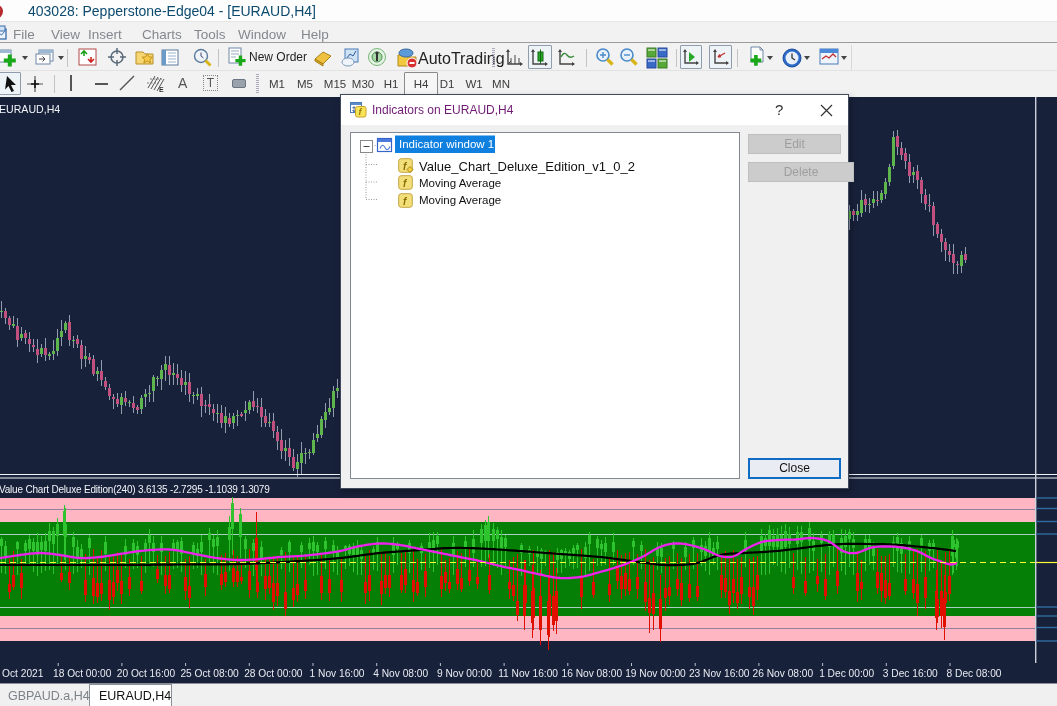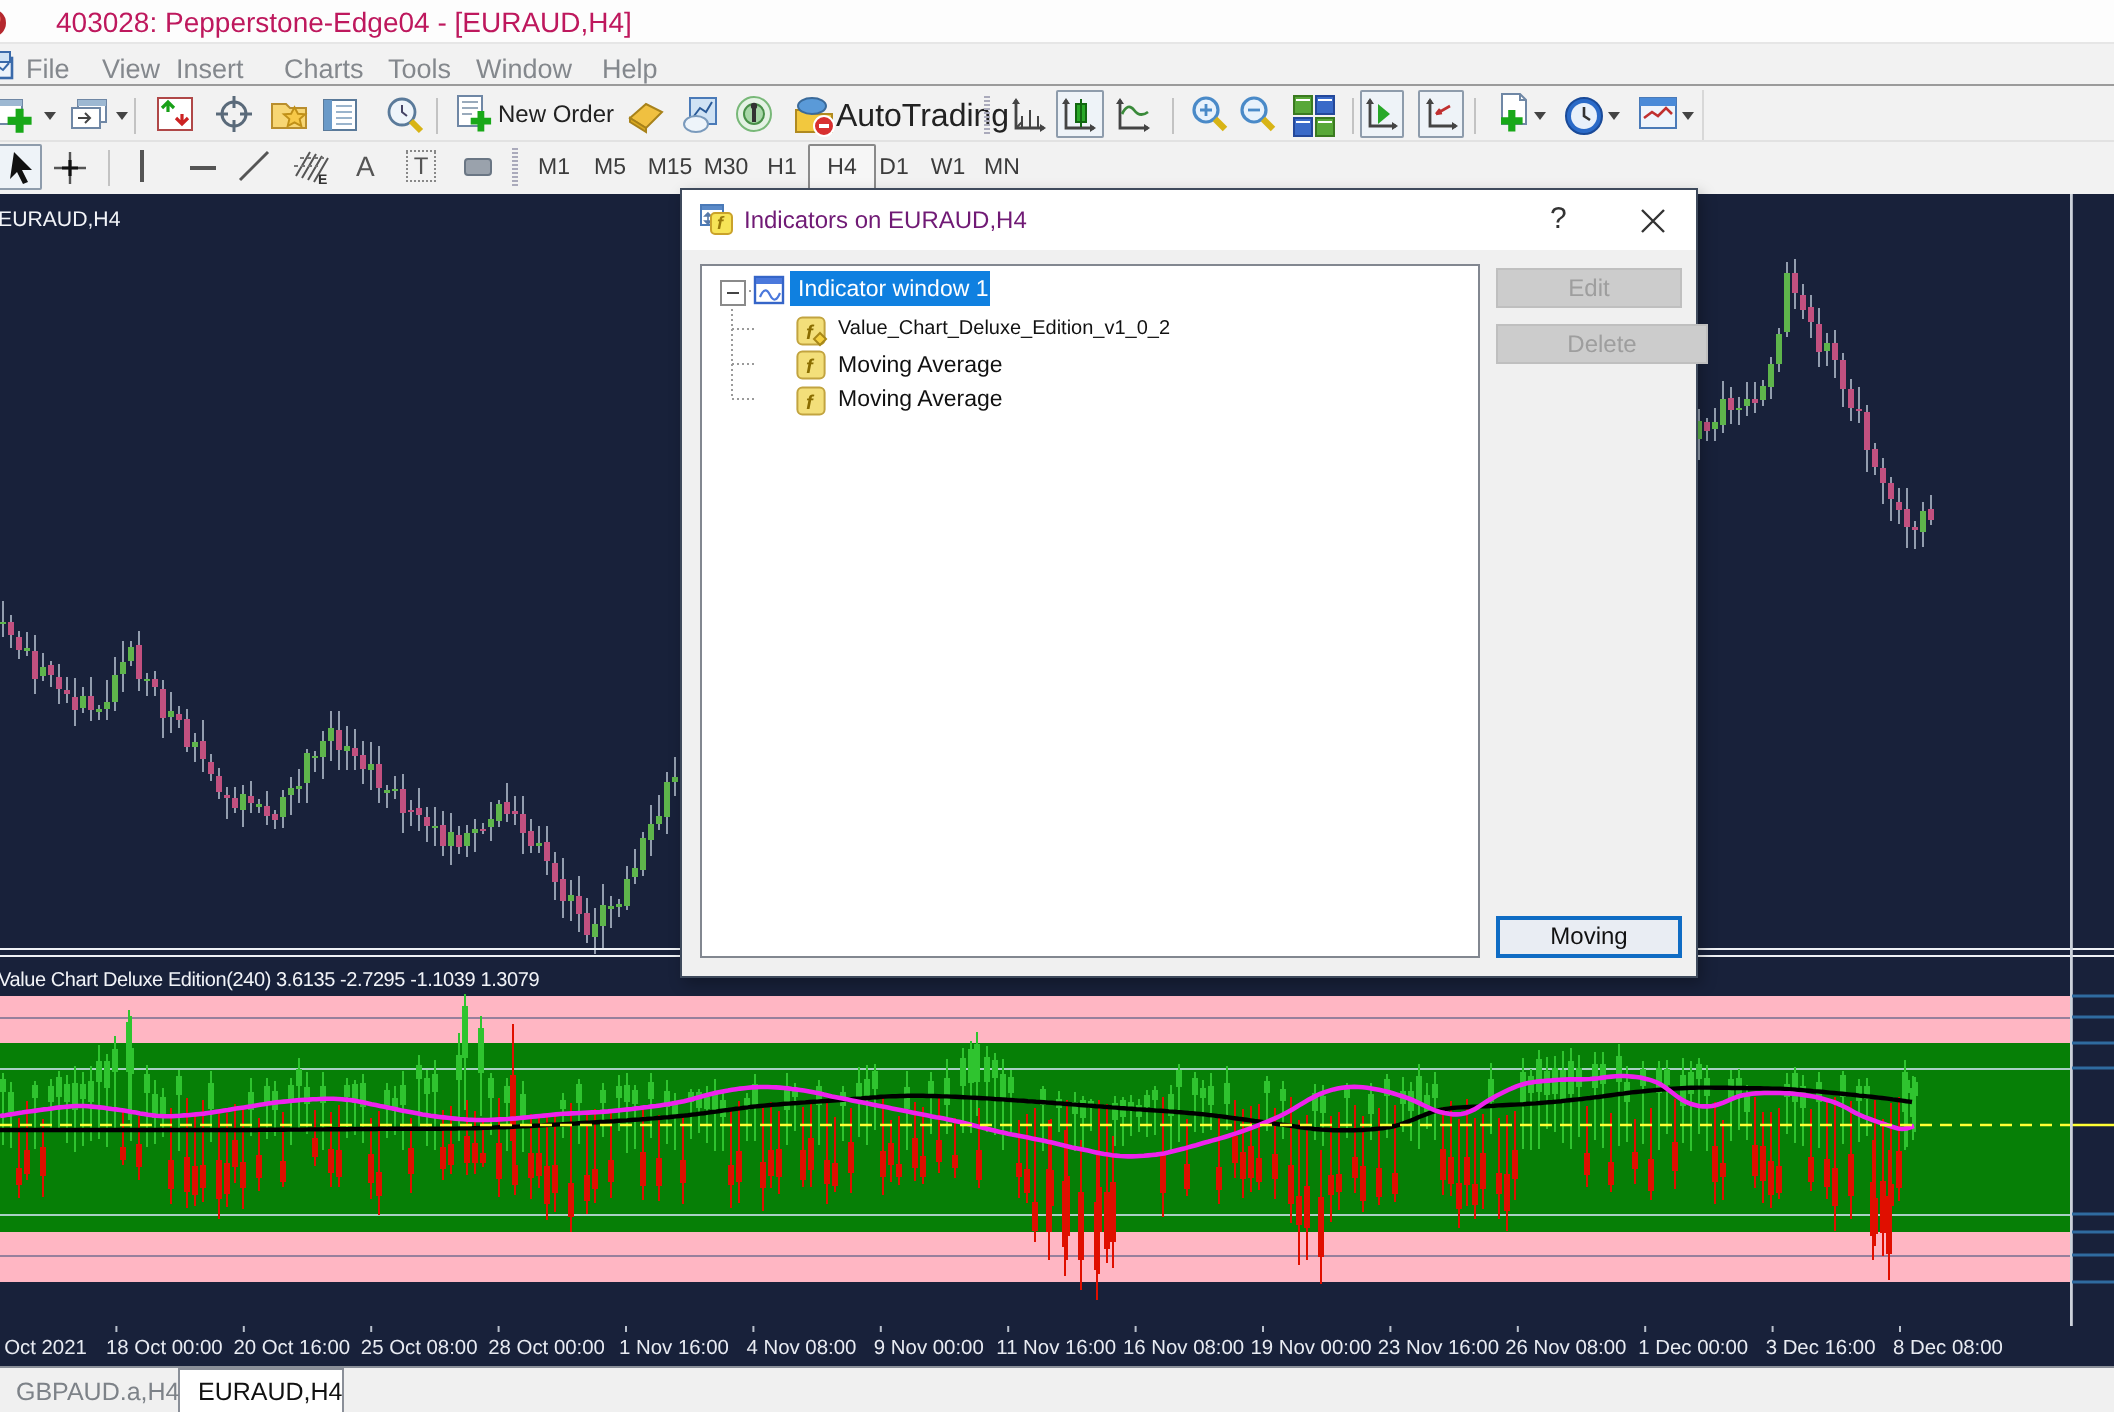--- a/index.html
+++ b/index.html
@@ -11,21 +11,21 @@
 .pressed{border:1px solid #8e9cac;background:#eef3f8;border-radius:1px}
 .menu-item{position:absolute;top:27px;font-size:13.5px;color:#84888d}
 </style></head>
 <body>
 
 <div class="abs" style="left:0;top:0;width:1057px;height:21px;background:#fdfdfd"></div>
 <svg class="abs" style="left:-12px;top:4px" width="16" height="16" viewBox="0 0 16 16">
     <circle cx="8" cy="7.5" r="7" fill="#b5282e"></circle>
     <circle cx="10" cy="5.5" r="2.5" fill="#d95149"></circle>
   </svg>
-<div class="abs" style="left:28px;top:3px;font-size:14px;color:#be185d">403028: Pepperstone-Edge04 - [EURAUD,H4]</div>
+<div class="abs" style="left:28px;top:3px;font-size:14px;color:#0c4a6e">403028: Pepperstone-Edge04 - [EURAUD,H4]</div>
 <div class="abs" style="left:0;top:21px;width:1057px;height:1px;background:#e6e6e6"></div>
 
 <div class="abs" style="left:0;top:22px;width:1057px;height:21px;background:#f2f2f2"></div>
 <svg class="abs" style="left:-6px;top:25px" width="14" height="15" viewBox="0 0 14 15">
     <rect x="1" y="4" width="11" height="10" fill="#eef4fb" stroke="#3a6aaa" stroke-width="1.3"></rect>
     <rect x="3" y="1" width="8" height="5" fill="#cfe2f4" stroke="#3a6aaa"></rect>
     <path d="M3 11 l2.5 -2.5 2 1.5 3 -3.5" stroke="#3a6aaa" fill="none"></path>
   </svg>
 <span class="menu-item" style="left:13px">File</span>
 <span class="menu-item" style="left:51px">View</span>
@@ -1313,33 +1313,33 @@
       <line x1="22" y1="13.5" x2="27" y2="13.5"></line>
     </g>
     <rect x="10.5" y="8.5" width="12" height="12" fill="#fff" stroke="#8a8a8a" stroke-width="1"></rect>
     <rect x="13.5" y="14" width="6" height="1" fill="#444"></rect>
     <rect x="27.5" y="6.5" width="14" height="13" fill="#fff" stroke="#3565c8" stroke-width="1.2"></rect>
     <rect x="28" y="7" width="13" height="3" fill="#4a78dc"></rect>
     <path d="M30 16.5 q2.5 -6 5 -1 q2.5 5 5 -1" stroke="#4a78dc" fill="none" stroke-width="1.1"></path>
     <rect x="45" y="3.5" width="100" height="17.5" fill="#0f80e0"></rect>
     <text x="49" y="16" font-size="11.5" fill="#fff">Indicator window 1</text>
   </svg>
-  <div class="abs" style="left:78px;top:64px;font-size:10px;color:#111">Value_Chart_Deluxe_Edition_v1_0_2</div>
+  <div class="abs" style="left:78px;top:64px;font-size:13px;color:#111">Value_Chart_Deluxe_Edition_v1_0_2</div>
   <div class="abs" style="left:78px;top:81.5px;font-size:11.5px;color:#111">Moving Average</div>
   <div class="abs" style="left:78px;top:99px;font-size:11.5px;color:#111">Moving Average</div>
   <svg class="abs" style="left:57px;top:62.5px" width="17" height="16" viewBox="0 0 17 16">
     <rect x="0.7" y="0.7" width="13.6" height="13.6" rx="2.5" fill="#f3df7a" stroke="#c2a440" stroke-width="1"></rect>
     <text x="5" y="11.5" font-size="10" font-style="italic" font-weight="bold" fill="#8a6d00">f</text>
     <path d="M12 8.5 l3 3 -3 3 -3 -3z" fill="#f5d040" stroke="#a88818"></path>
   </svg>
   <svg class="abs" style="left:57px;top:80px" width="17" height="16" viewBox="0 0 17 16">
     <rect x="0.7" y="0.7" width="13.6" height="13.6" rx="2.5" fill="#f3df7a" stroke="#c2a440" stroke-width="1"></rect>
     <text x="5" y="11.5" font-size="10" font-style="italic" font-weight="bold" fill="#8a6d00">f</text>
   </svg>
   <svg class="abs" style="left:57px;top:97.5px" width="17" height="16" viewBox="0 0 17 16">
     <rect x="0.7" y="0.7" width="13.6" height="13.6" rx="2.5" fill="#f3df7a" stroke="#c2a440" stroke-width="1"></rect>
     <text x="5" y="11.5" font-size="10" font-style="italic" font-weight="bold" fill="#8a6d00">f</text>
   </svg>
 
   <div class="abs" style="left:407px;top:39px;width:93px;height:20px;background:#cccccc;border:1px solid #bfbfbf;color:#9e9e9e;font-size:12px;text-align:center;line-height:18px">Edit</div>
   <div class="abs" style="left:407px;top:67px;width:106px;height:20px;background:#cccccc;border:1px solid #bfbfbf;color:#9e9e9e;font-size:12px;text-align:center;line-height:18px">Delete</div>
-  <div class="abs" style="left:407px;top:363px;width:93px;height:21px;background:#e9edf3;border:2px solid #0f6cc4;color:#111;font-size:12px;text-align:center;line-height:17px">Moving</div>
+  <div class="abs" style="left:407px;top:363px;width:93px;height:21px;background:#e9edf3;border:2px solid #0f6cc4;color:#111;font-size:12px;text-align:center;line-height:17px">Close</div>
 </div>
 
 </body></html>

